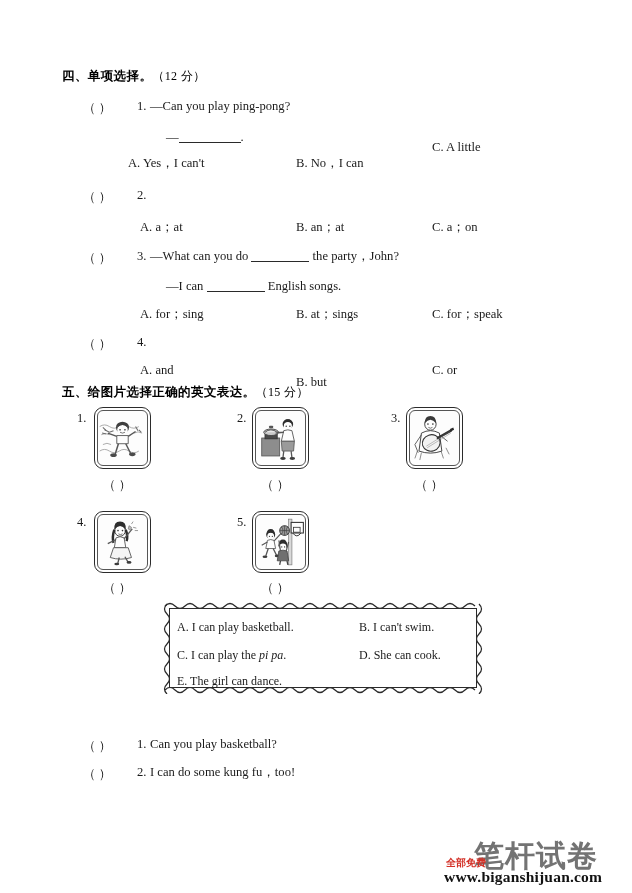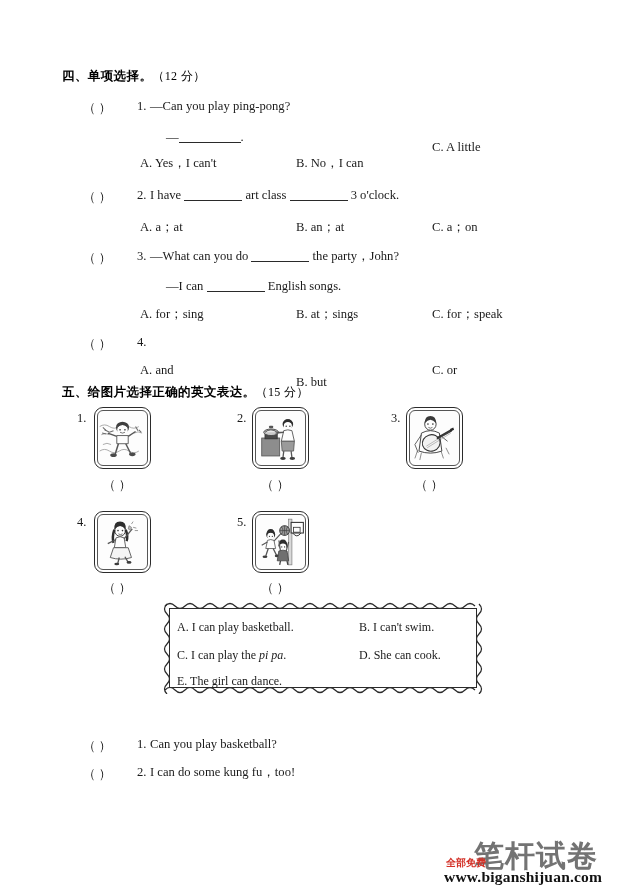--- a/index.html
+++ b/index.html
@@ -84,27 +84,26 @@
   <div class="sec-head" style="top:68px;">
     <span>四、单项选择。</span><span class="pts">（12 分）</span>
   </div>
 
   <span class="paren" style="left:83px;top:100px;">（    ）</span>
   <span class="t" style="left:137px;top:100px;">1.</span>
   <span class="t" style="left:150px;top:100px;">—Can you play ping-pong?</span>
 
   <span class="t" style="left:166px;top:131px;"><span>—</span><span class="blank b62"></span><span>.</span></span>
 
-  <span class="t" style="left:140px;top:157px;">A. Yes，I can't</span>
+  <span class="t" style="left:128px;top:157px;">A. Yes，I can't</span>
   <span class="t" style="left:296px;top:157px;">B. No，I can</span>
   <span class="t" style="left:432px;top:141px;">C. A little</span>
 
   <span class="paren" style="left:83px;top:189px;">（    ）</span>
   <span class="t" style="left:137px;top:189px;">2.</span>
-  <span class="t" style="left:150px;top:189px;"><span>I have</span> <span class="blank b58"></span> <span>art class</span> <span class="blank b58"></span> <span>3 o'clock.</span></span>
 
   <span class="t" style="left:140px;top:221px;">A. a；at</span>
   <span class="t" style="left:296px;top:221px;">B. an；at</span>
   <span class="t" style="left:432px;top:221px;">C. a；on</span>
 
   <span class="paren" style="left:83px;top:250px;">（    ）</span>
   <span class="t" style="left:137px;top:250px;">3.</span>
   <span class="t" style="left:150px;top:250px;"><span>—What can you do</span> <span class="blank b58"></span> <span>the party，John?</span></span>
 
   <span class="t" style="left:166px;top:280px;"><span>—I can</span> <span class="blank b58"></span> <span>English songs.</span></span>

